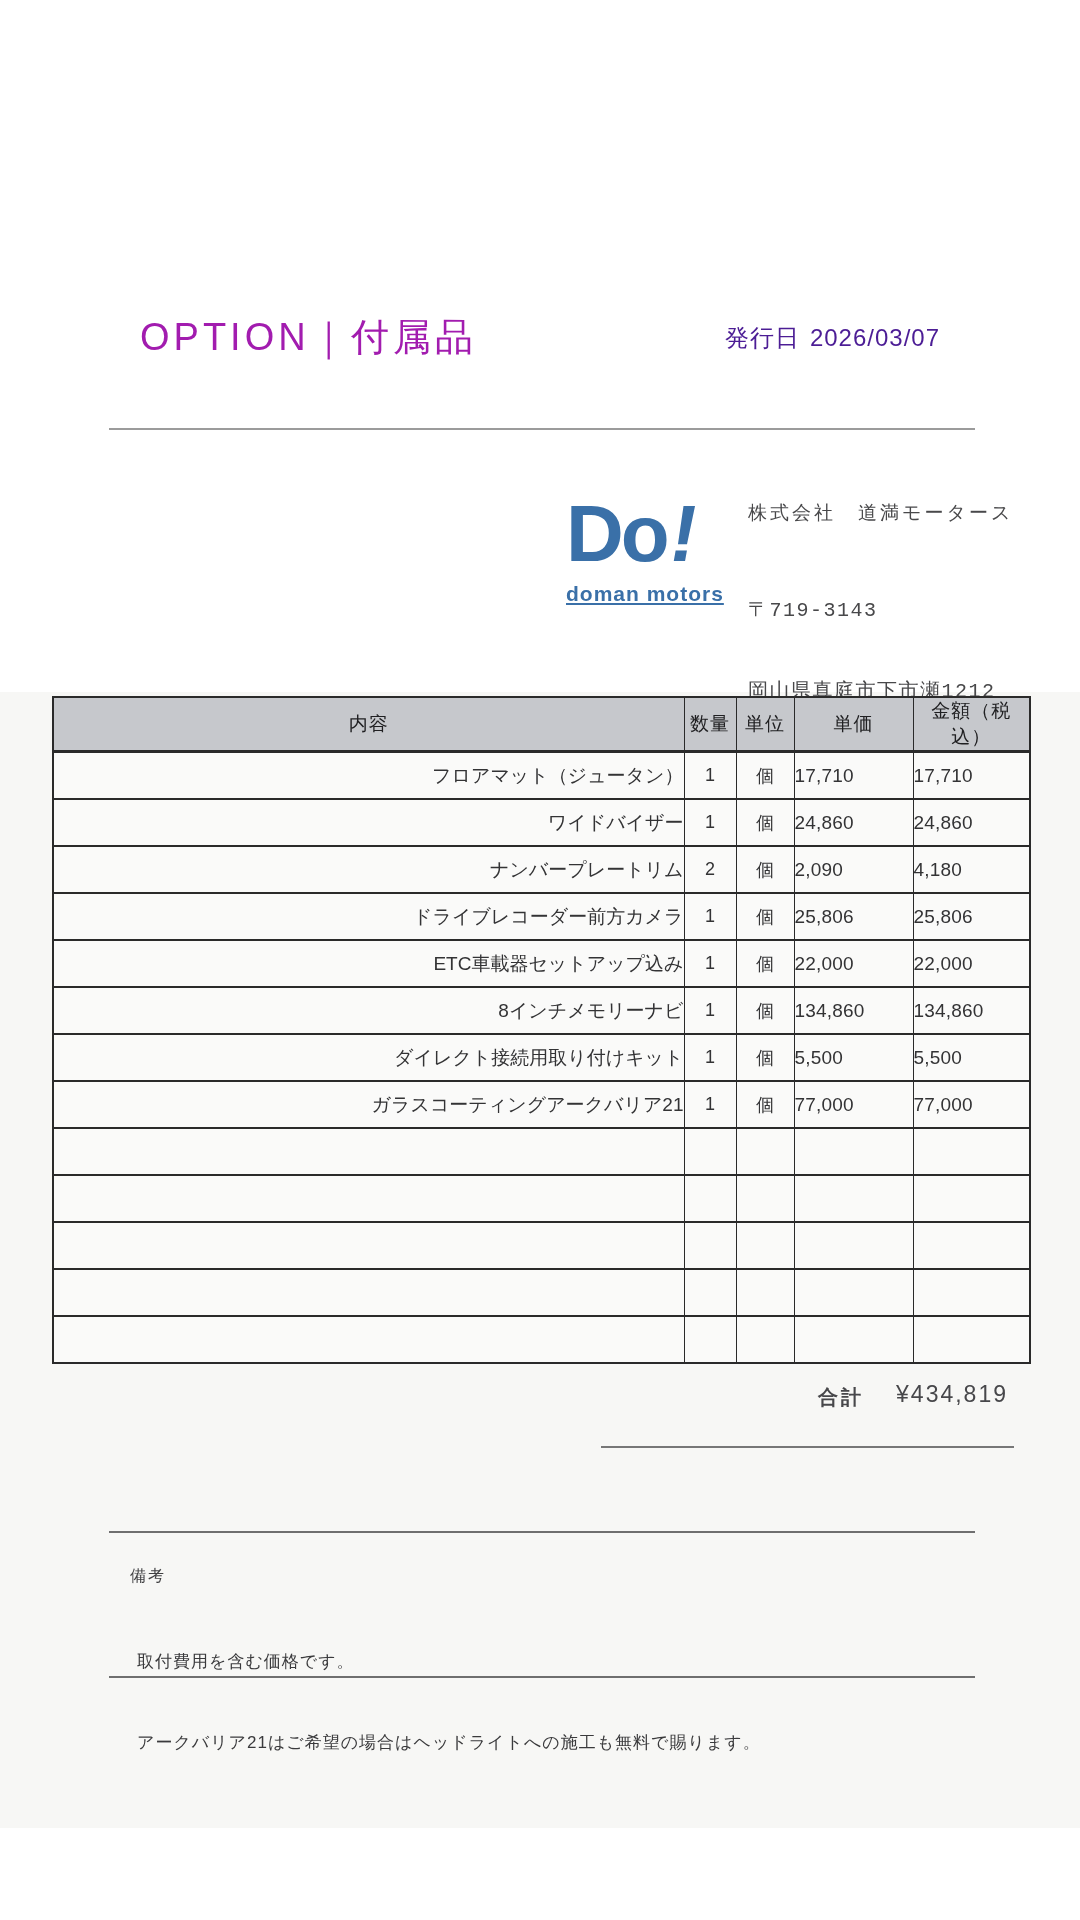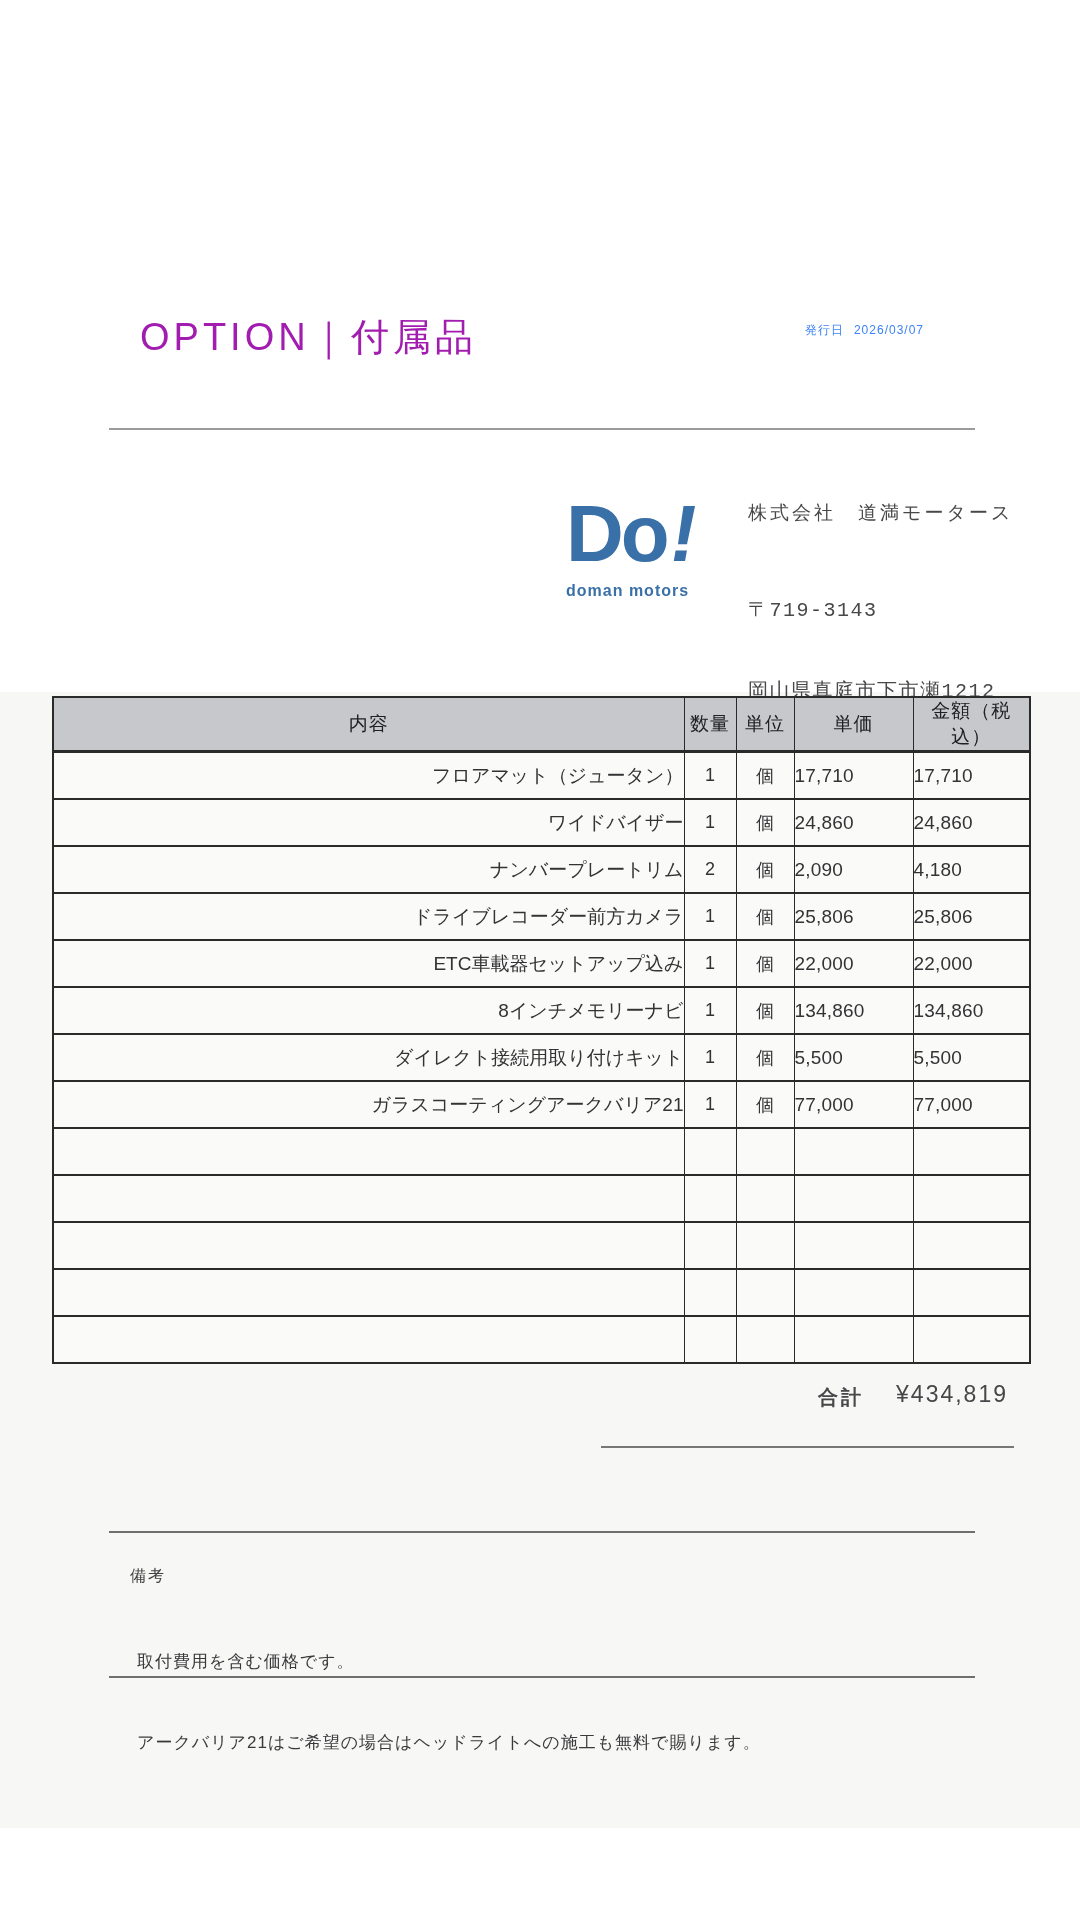--- a/index.html
+++ b/index.html
@@ -24,39 +24,39 @@
   .gray-band{
     position:absolute;left:0;top:692px;width:1080px;height:1136px;
     background:var(--section-bg);
   }
   .doc-title{
     position:absolute;left:140px;top:312px;
     font-size:38px;letter-spacing:4px;color:#a21caf;
     font-weight:400;white-space:pre;
   }
   .issue-date{
-    position:absolute;right:156px;top:322px;
-    font-size:12px;color:#3b82f6;letter-spacing:1px;
+    position:absolute;right:140px;top:322px;
+    font-size:24px;color:#4c1d95;letter-spacing:1px;
     white-space:nowrap;
   }
   .issue-date .lbl{margin-right:10px;}
   .hr{
     position:absolute;height:2px;background:#9b9b9b;
   }
   .hr.title-rule{left:109px;top:428px;width:866px;}
   .logo{
     position:absolute;left:566px;top:494px;width:150px;
     color:var(--logo-blue);line-height:1;
   }
   .logo-main{
     font-size:80px;font-weight:700;letter-spacing:-3px;
   }
   .logo-main .bang{display:inline-block;transform:skewX(-10deg);margin-left:4px;}
   .logo-sub{
-    font-size:16px;font-weight:700;letter-spacing:1px;margin-top:9px;white-space:nowrap;
+    font-size:21px;font-weight:700;letter-spacing:1px;margin-top:9px;white-space:nowrap;text-decoration:underline;
   }
   .company-info{
     position:absolute;left:748px;top:500px;color:#48484a;
   }
   .company-name{
     font-size:19px;letter-spacing:3px;white-space:pre;margin-bottom:17px;
   }
   .company-lines{
     font-size:20px;line-height:27px;letter-spacing:1.5px;white-space:pre;font-family:Liberation Mono, monospace;
   }

